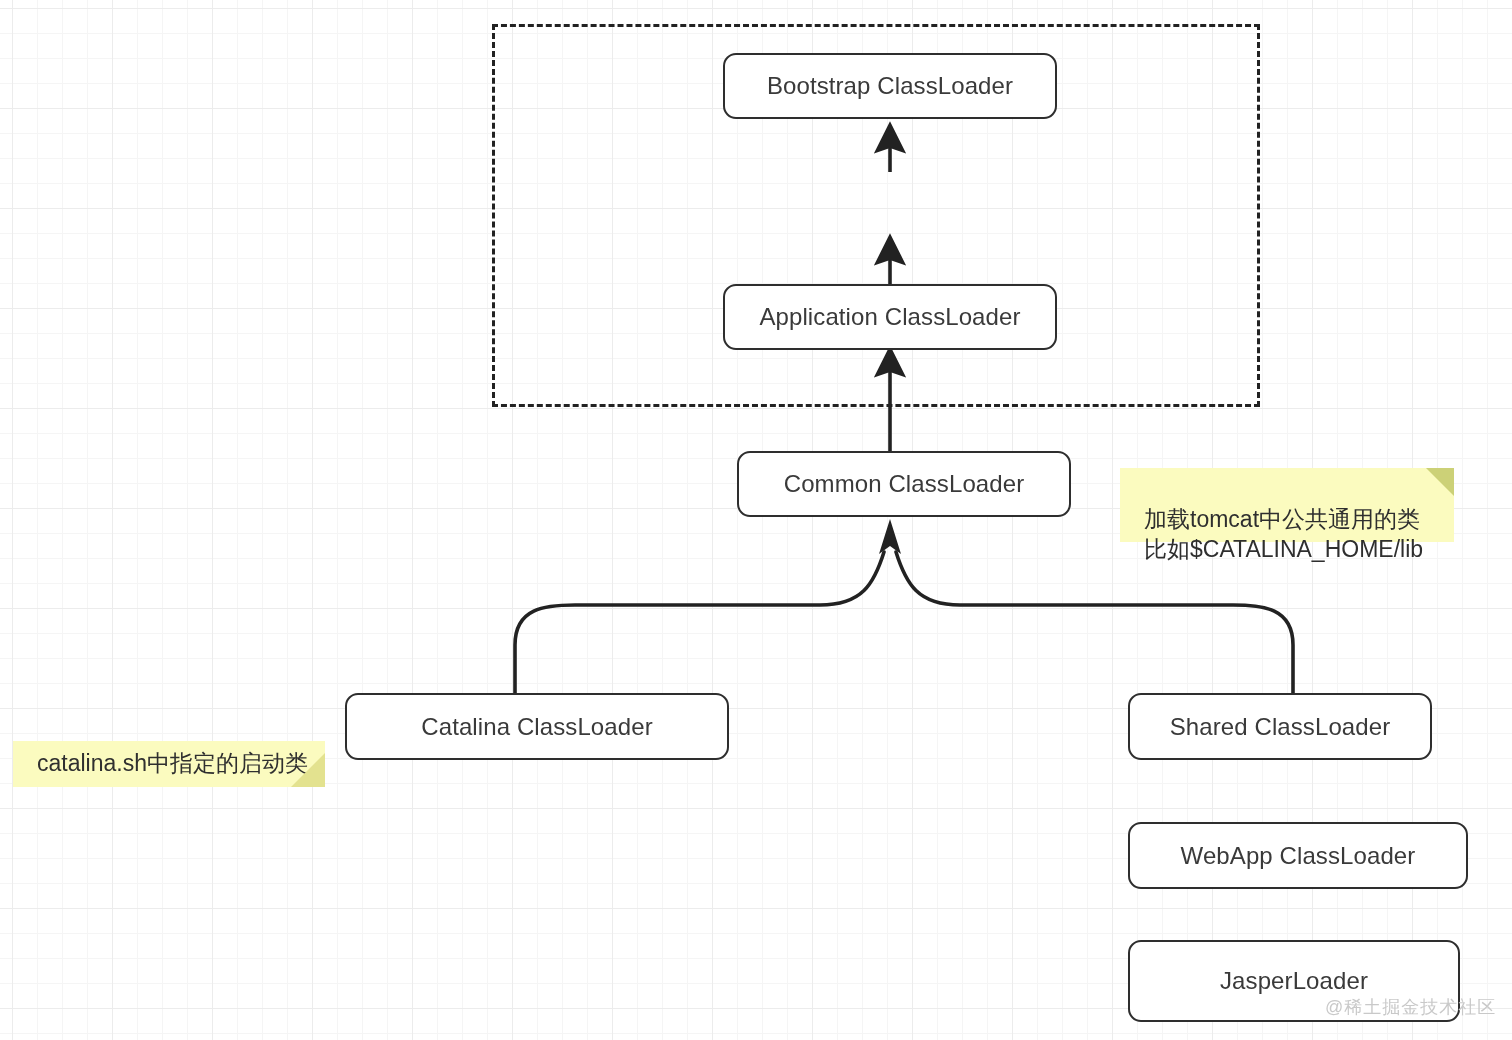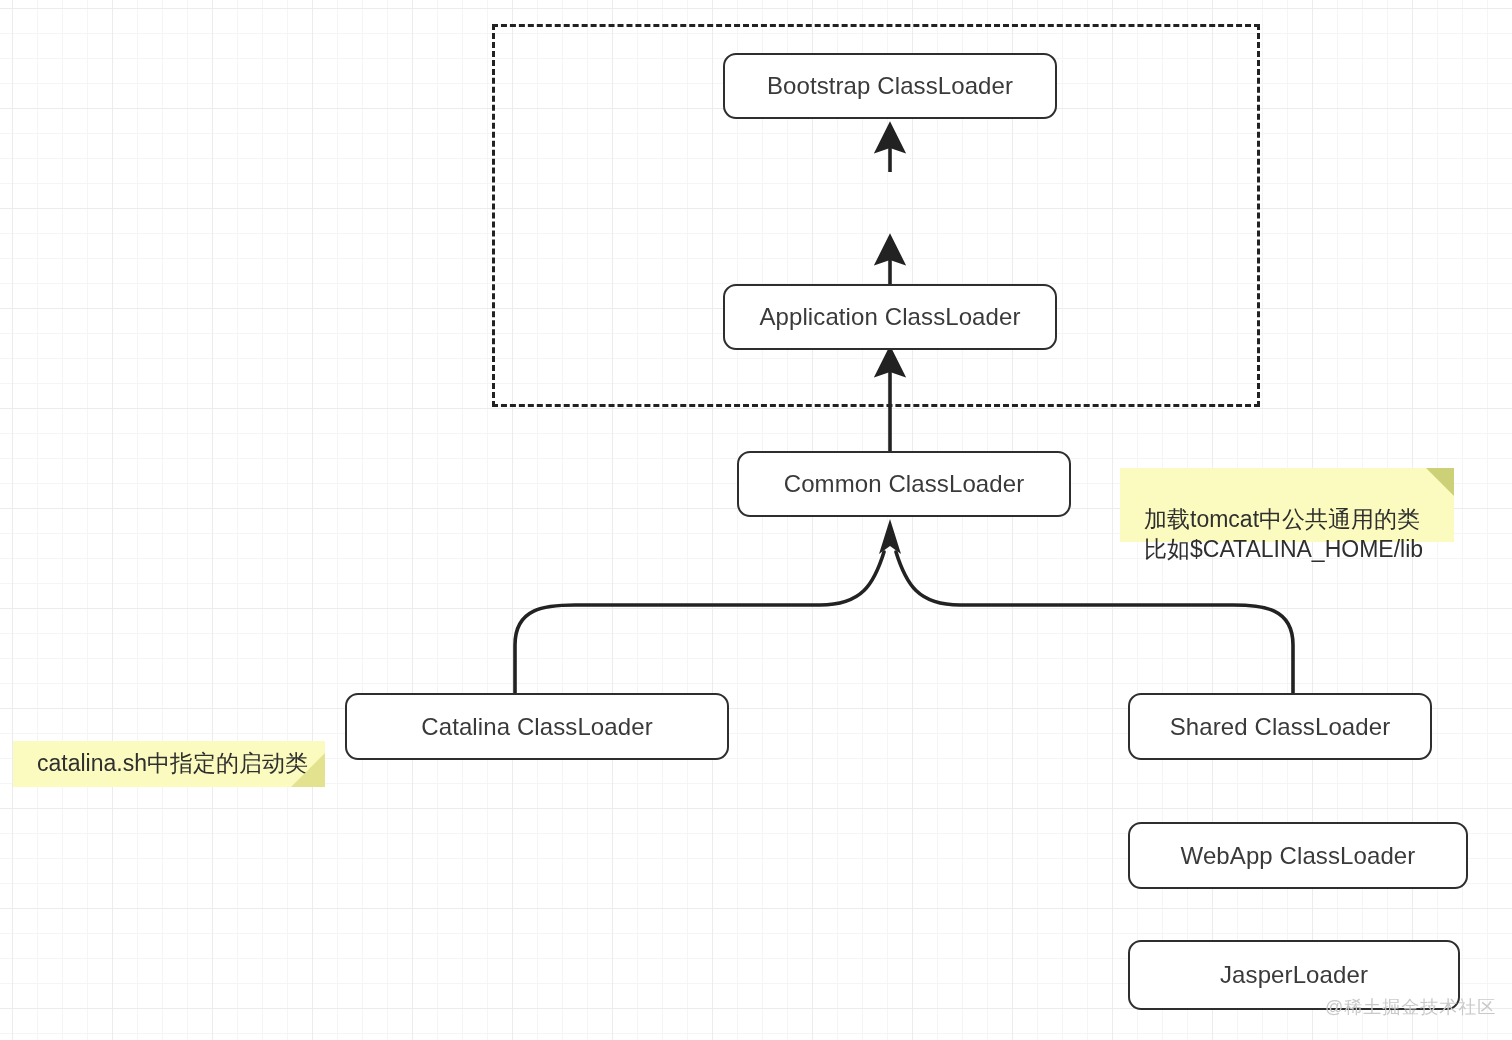--- a/index.html
+++ b/index.html
@@ -132,21 +132,21 @@
   </div>
 
   <div class="node" style="left:1128px; top:693px; width:304px; height:67px;">
     <span>Shared ClassLoader</span>
   </div>
 
   <div class="node" style="left:1128px; top:822px; width:340px; height:67px;">
     <span>WebApp ClassLoader</span>
   </div>
 
-  <div class="node" style="left:1128px; top:940px; width:332px; height:70px;">
+  <div class="node" style="left:1128px; top:940px; width:332px; height:82px;">
     <span>JasperLoader</span>
   </div>
 
   <div class="note note-left" style="left:13px; top:705px; width:312px; height:46px; display:flex; align-items:center;margin-top:36px;">
     <span>catalina.sh中指定的启动类</span>
     <span class="fold"></span>
   </div>
 
   <div class="note note-right" style="left:1120px; top:468px; width:334px; height:74px;">
     <span>加载tomcat中公共通用的类

